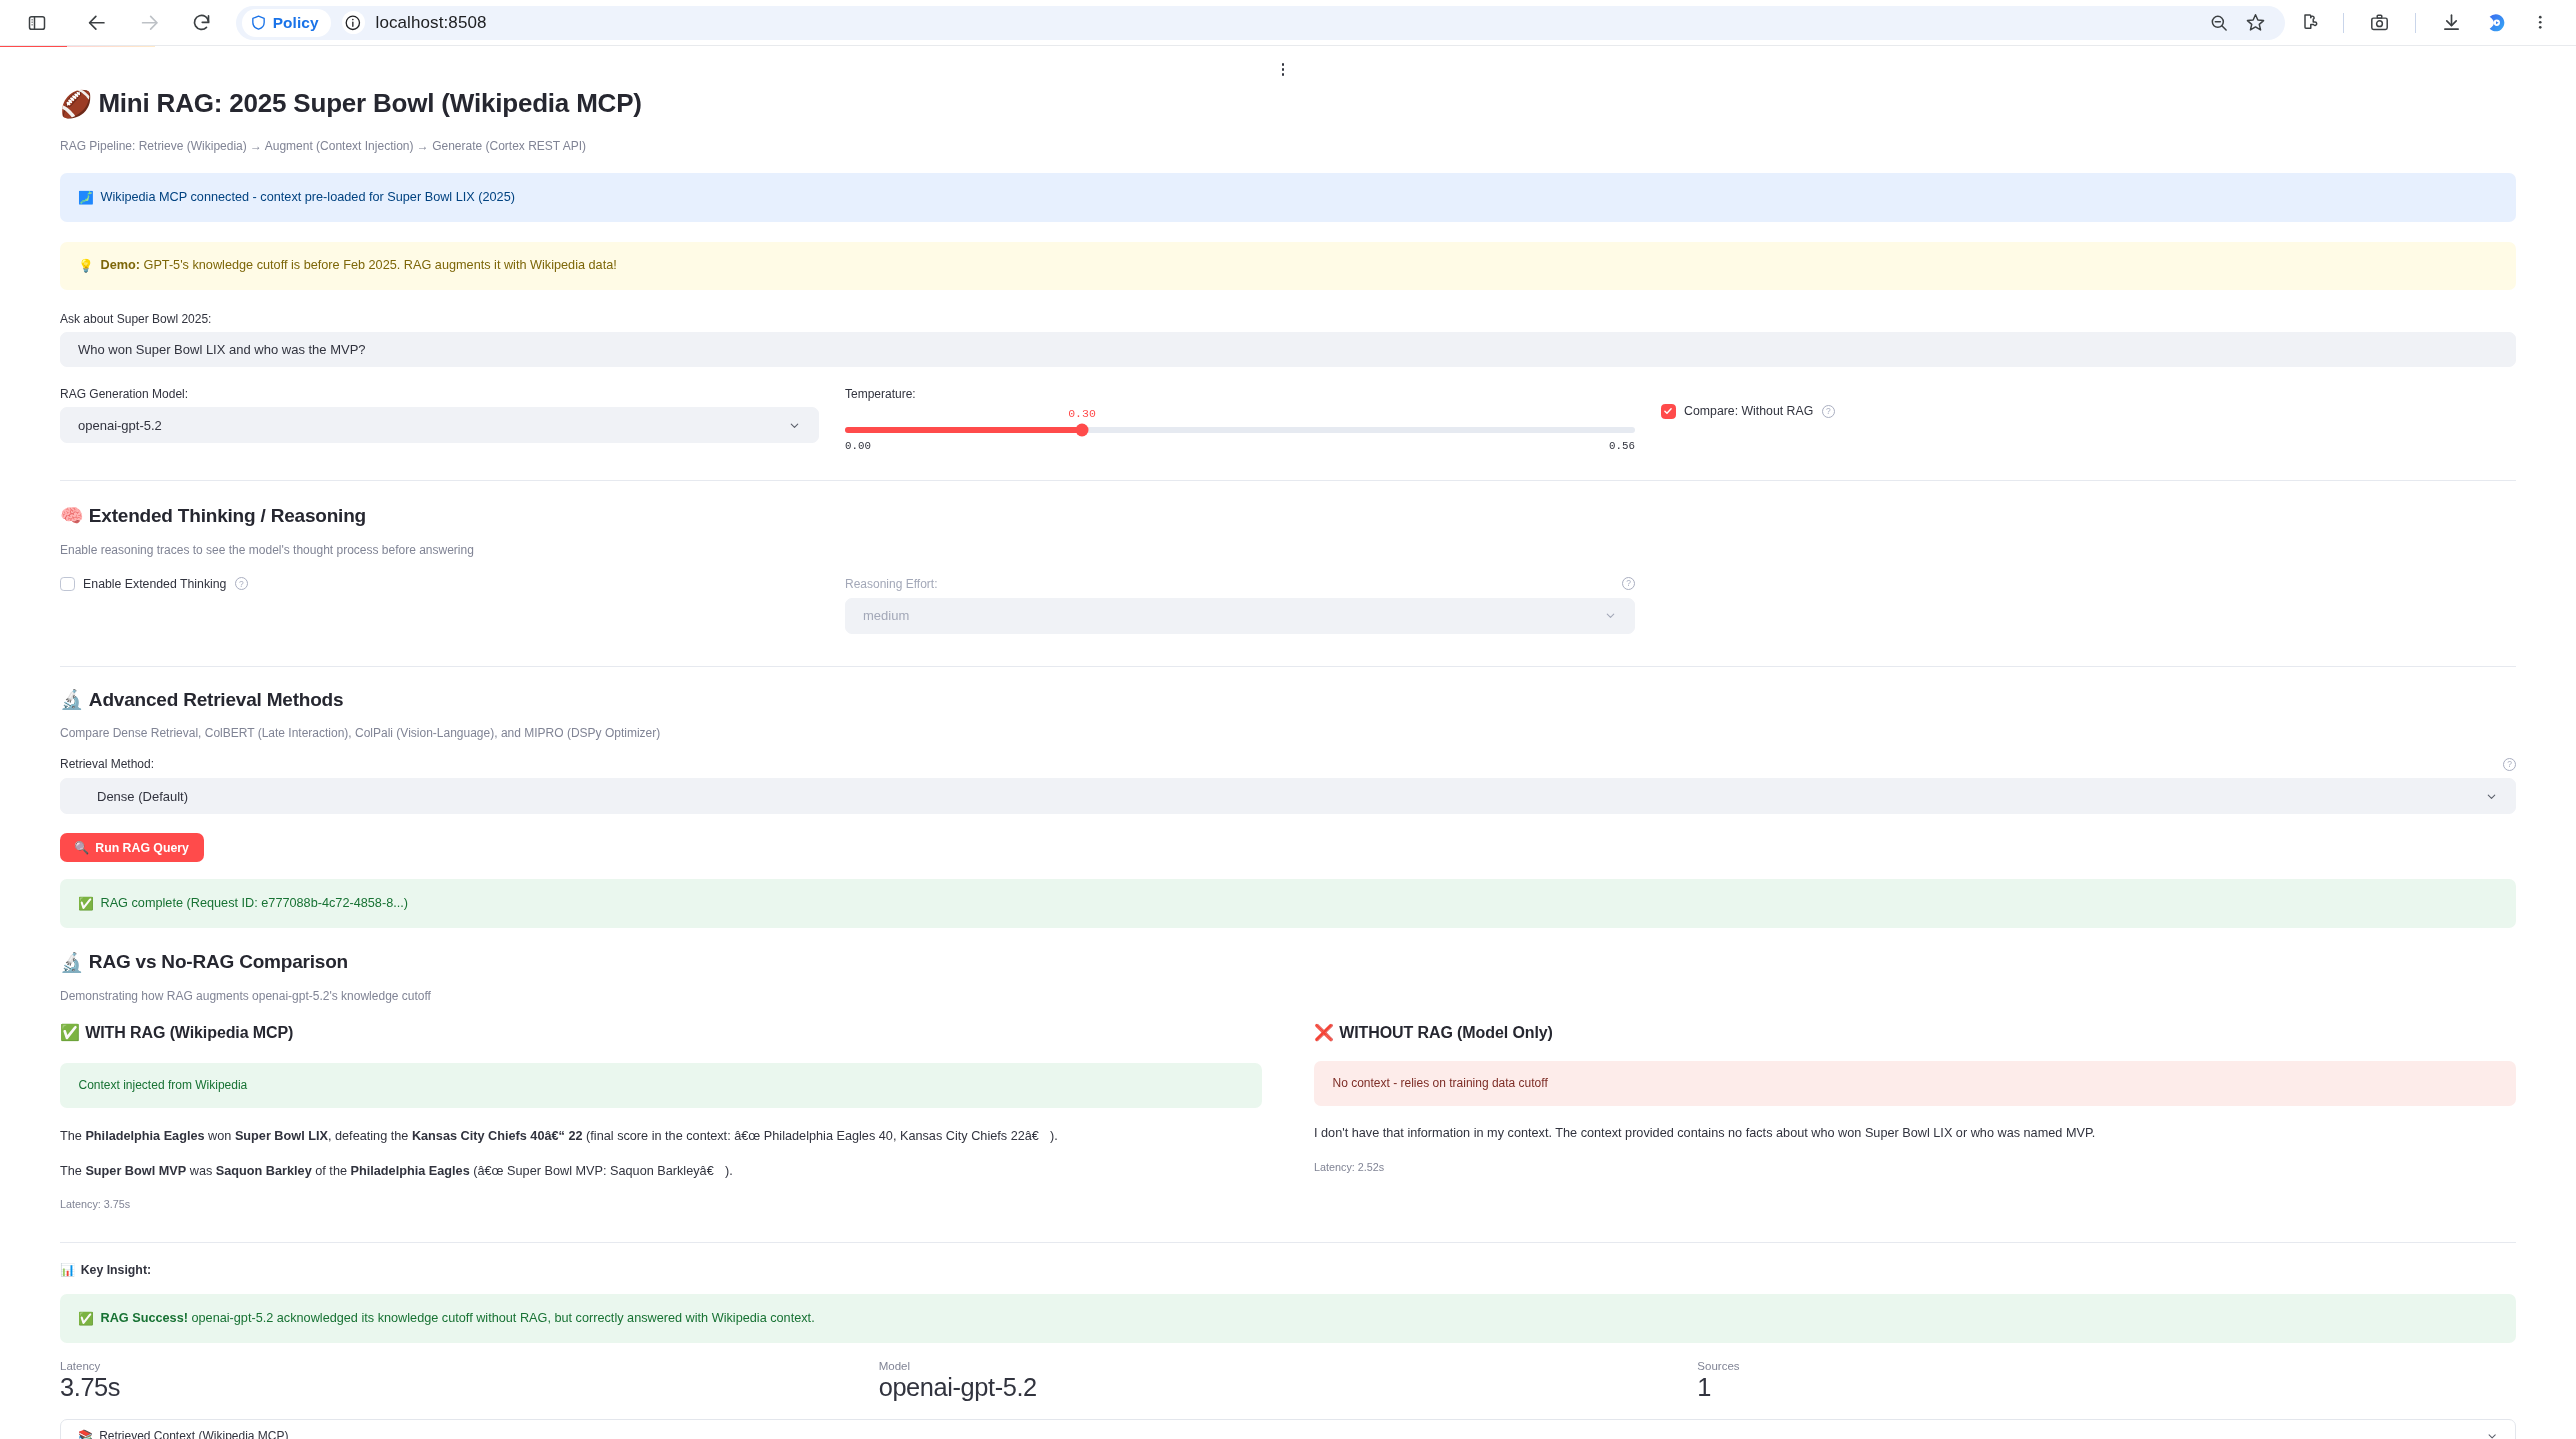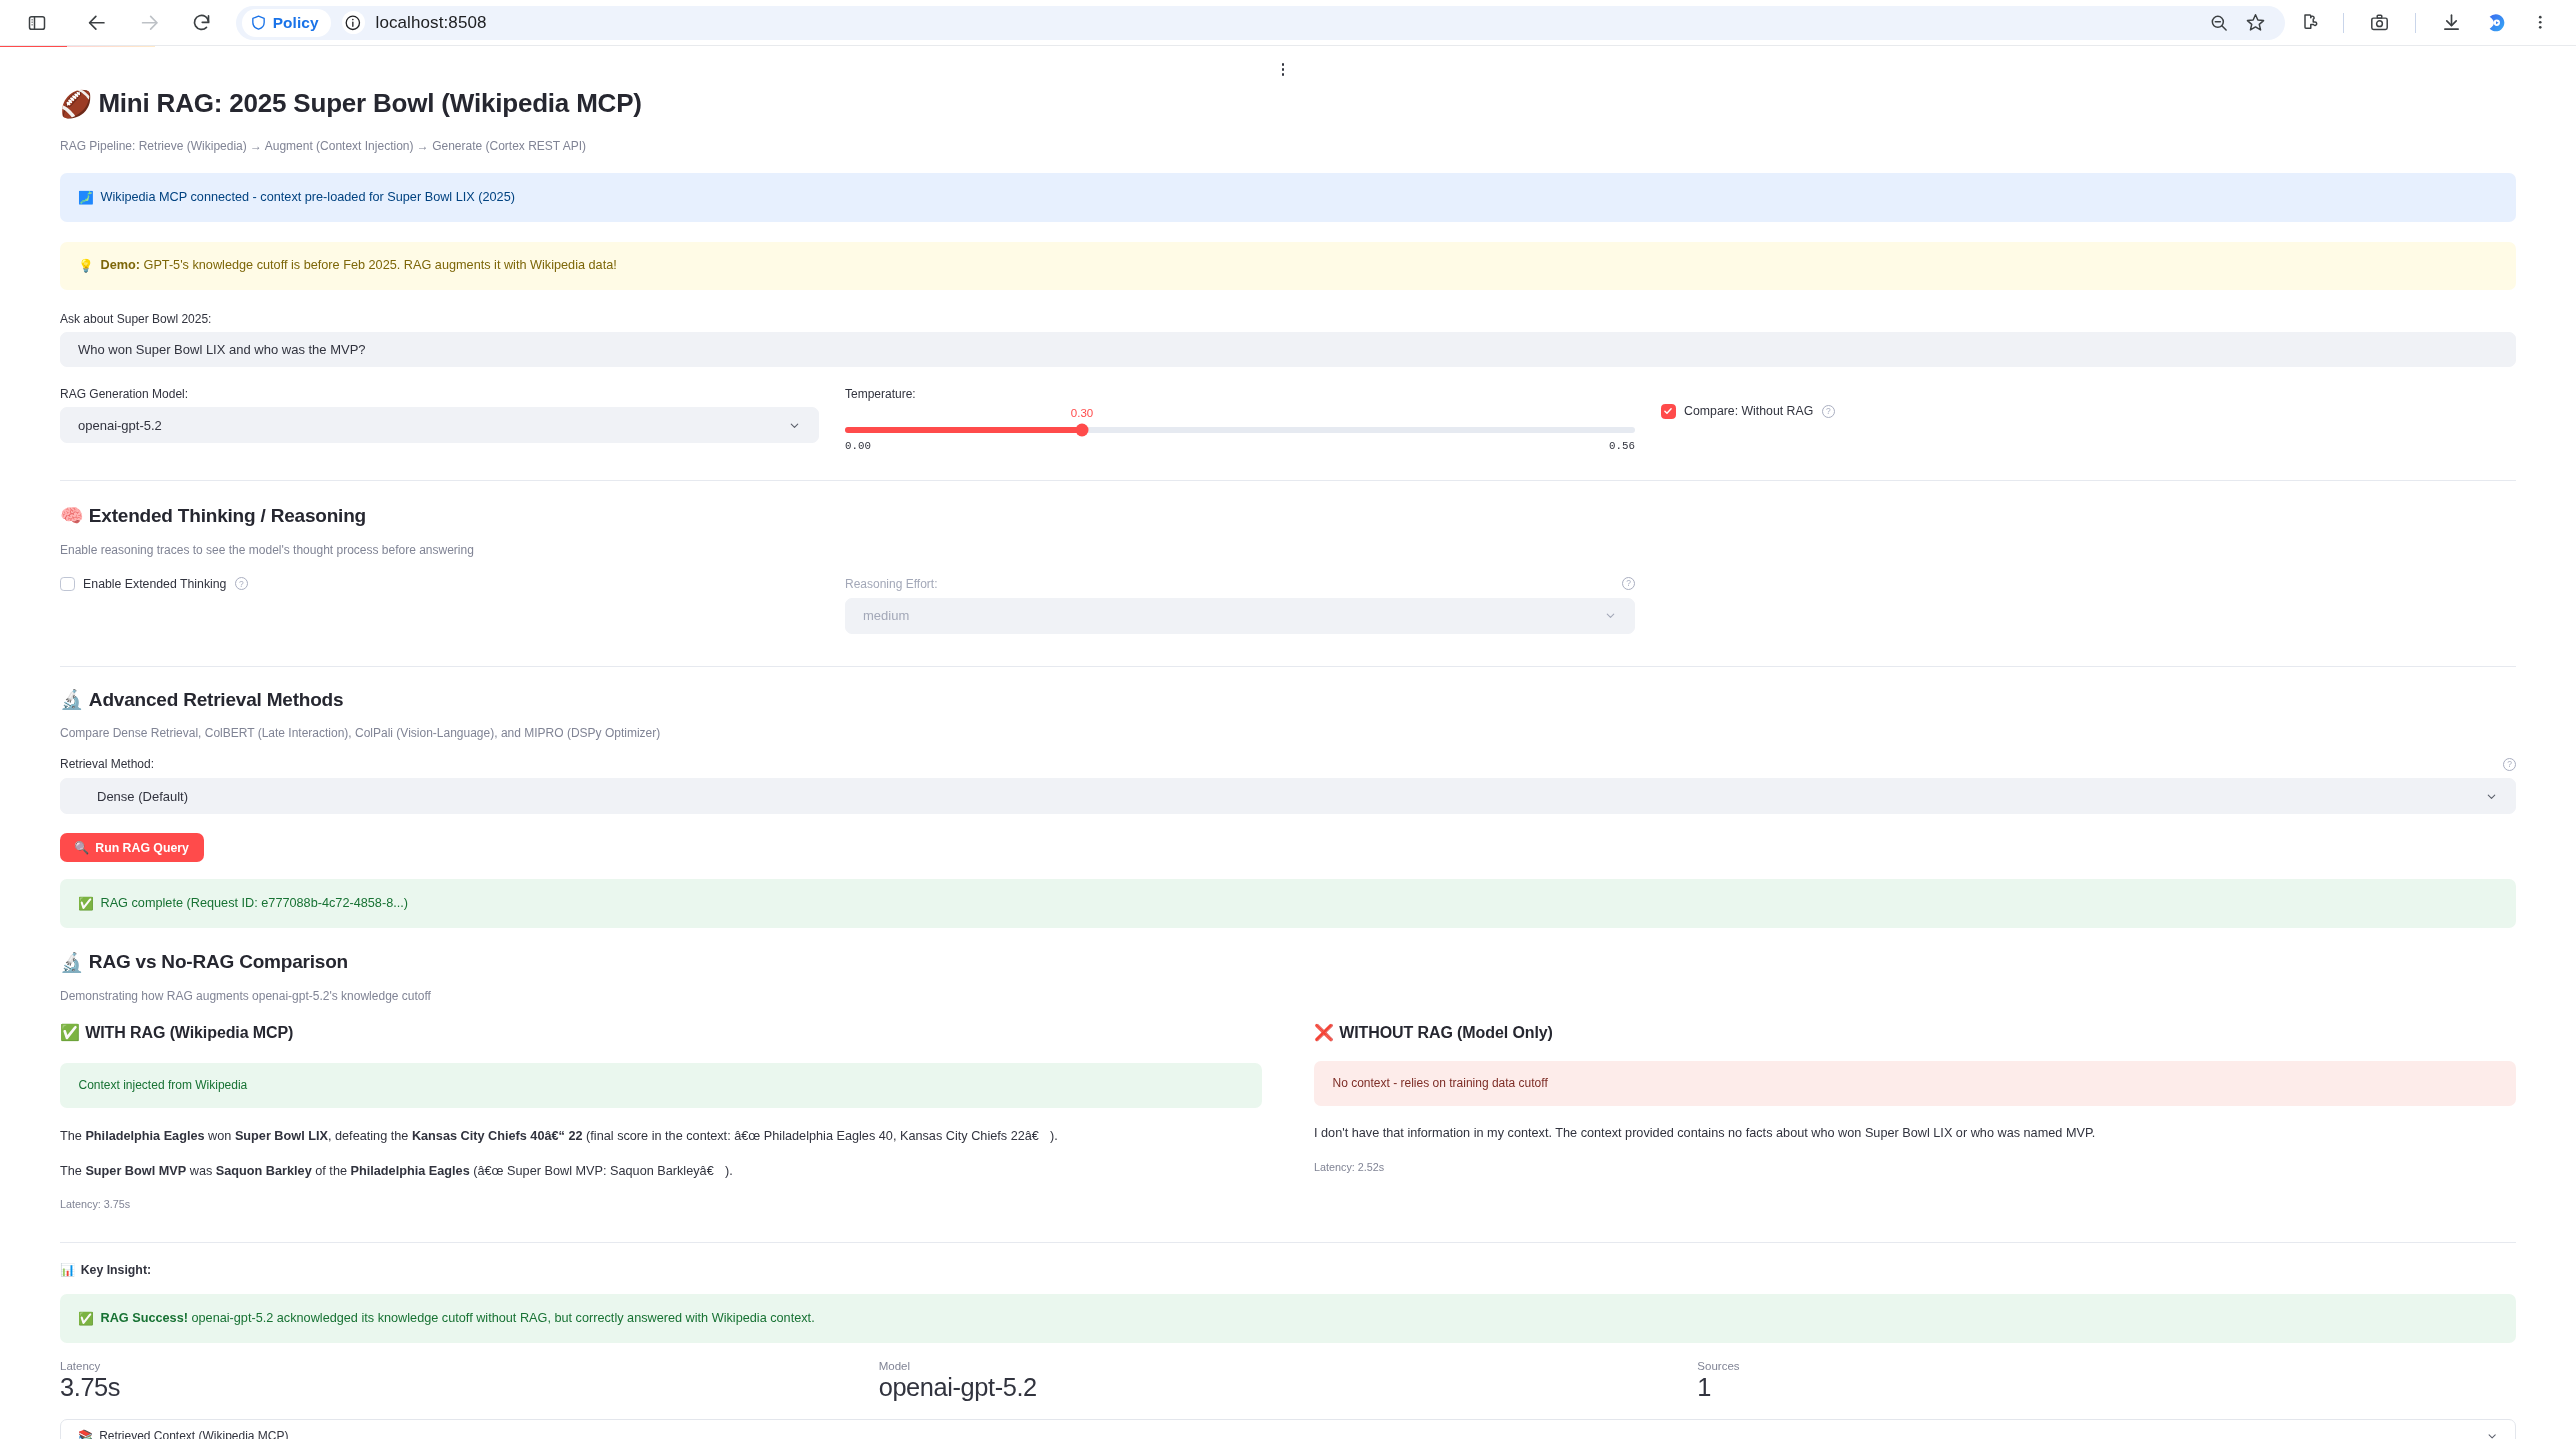--- a/index.html
+++ b/index.html
@@ -136,21 +136,21 @@
   .chev{color:#5b5f६b;}
   .chev svg{display:block;}
 
   .row{display:flex;gap:0px;}
   .col{flex:1;min-width:0;}
 
   
   .slider-wrap{position:relative;padding-top:17px;}
   .slider-val{
     position:absolute;top:0;font-size:11.5px;color:#ff4b4b;
-    font-family:Liberation Sans, sans-serif;transform:translateX(-50%);
+    font-family:Liberation Mono, monospace;transform:translateX(-50%);
   }
   .slider-track{
     height:5.4px;border-radius:3.1px;background:#e6eaf1;position:relative;margin-top:3.1px;
   }
   .slider-fill{position:absolute;left:0;top:0;bottom:0;background:#ff4b4b;border-radius:3.1px;}
   .slider-thumb{
     position:absolute;top:50%;width:13px;height:13px;border-radius:50%;
     background:#ff4b4b;transform:translate(-50%,-50%);
   }
   .slider-ends{

